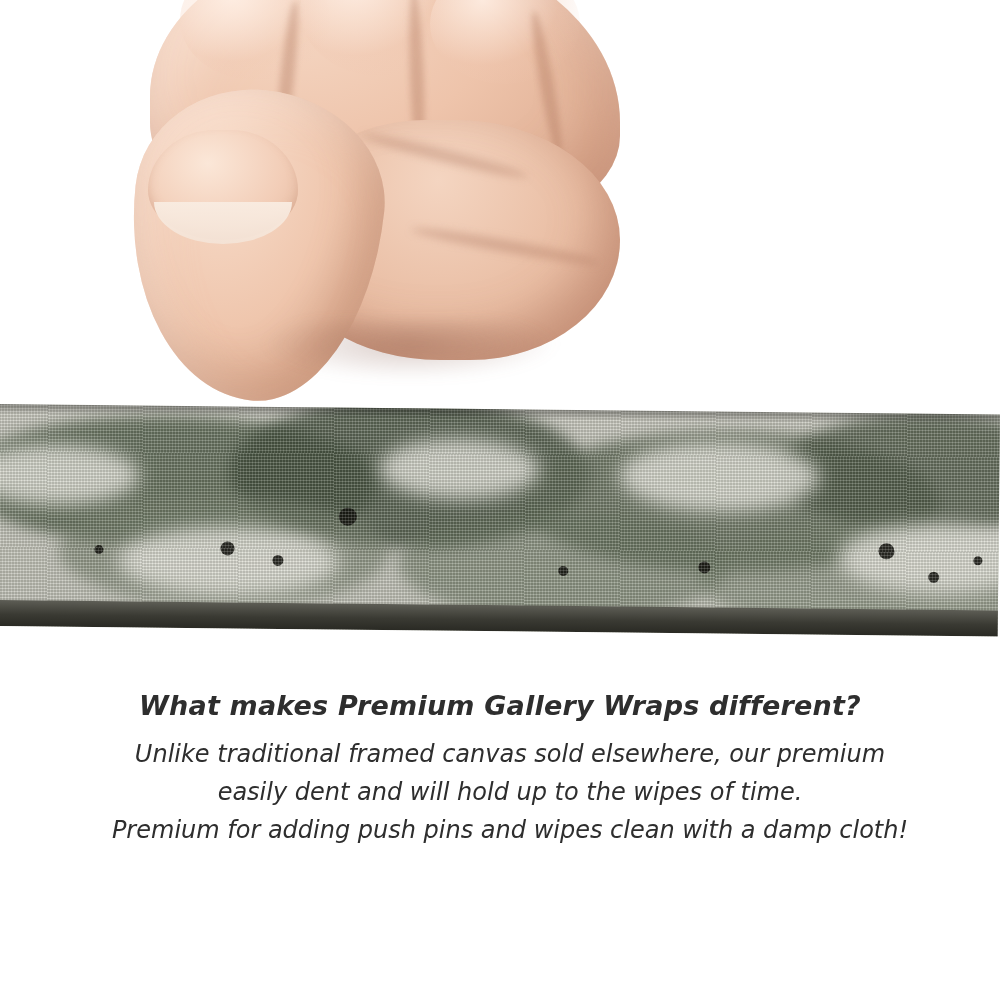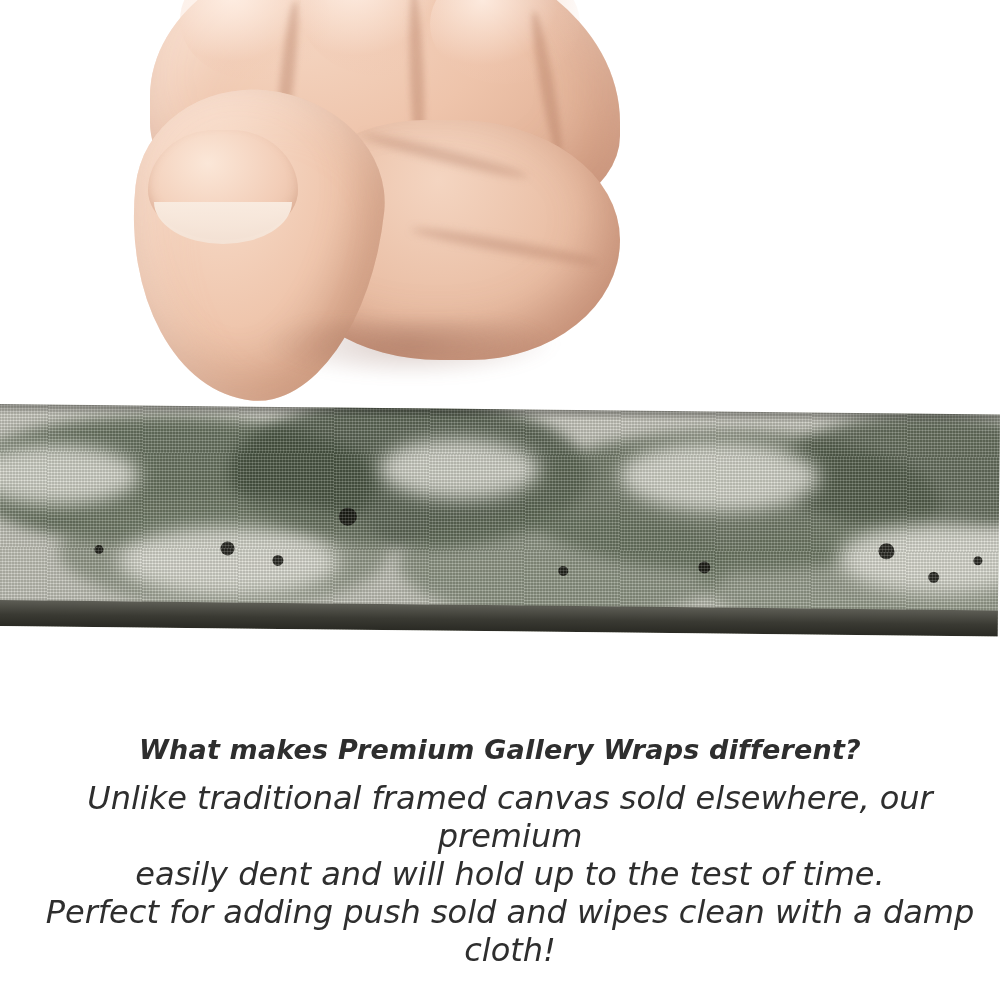--- a/index.html
+++ b/index.html
@@ -204,24 +204,23 @@
     text-align: center;
     color: #2e2e2e;
     font-family: "DejaVu Sans", sans-serif;
     font-style: italic;
   }
   .caption .headline {
     font-size: 27px;
     font-weight: 700;
     letter-spacing: 0.2px;
     margin-bottom: 14px;
-    margin-top: 44px;
   }
   .caption .line {
-    font-size: 32px;
+    font-size: 24px;
     font-weight: 400;
     line-height: 38px;
     margin-left: 20px;
   }
 </style>
 </head>
 <body>
 
 <div class="page">
 
@@ -271,17 +270,17 @@
       <div class="canvas-tex"></div>
       <div class="strip-top-shadow"></div>
       <div class="strip-bottom"></div>
     </div>
 
   </div>
 
   <div class="caption">
     <div class="headline">What makes Premium Gallery Wraps different?</div>
     <div class="line">Unlike traditional framed canvas sold elsewhere, our premium</div>
-    <div class="line">easily dent and will hold up to the test of time.</div>
-    <div class="line">Perfect for adding push sold and wipes clean with a damp cloth!</div>
+    <div class="line">easily dent and will hold up to the wipes of time.</div>
+    <div class="line">Premium for adding push pins and wipes clean with a damp cloth!</div>
   </div>
 
 </div>
 
 </body></html>

